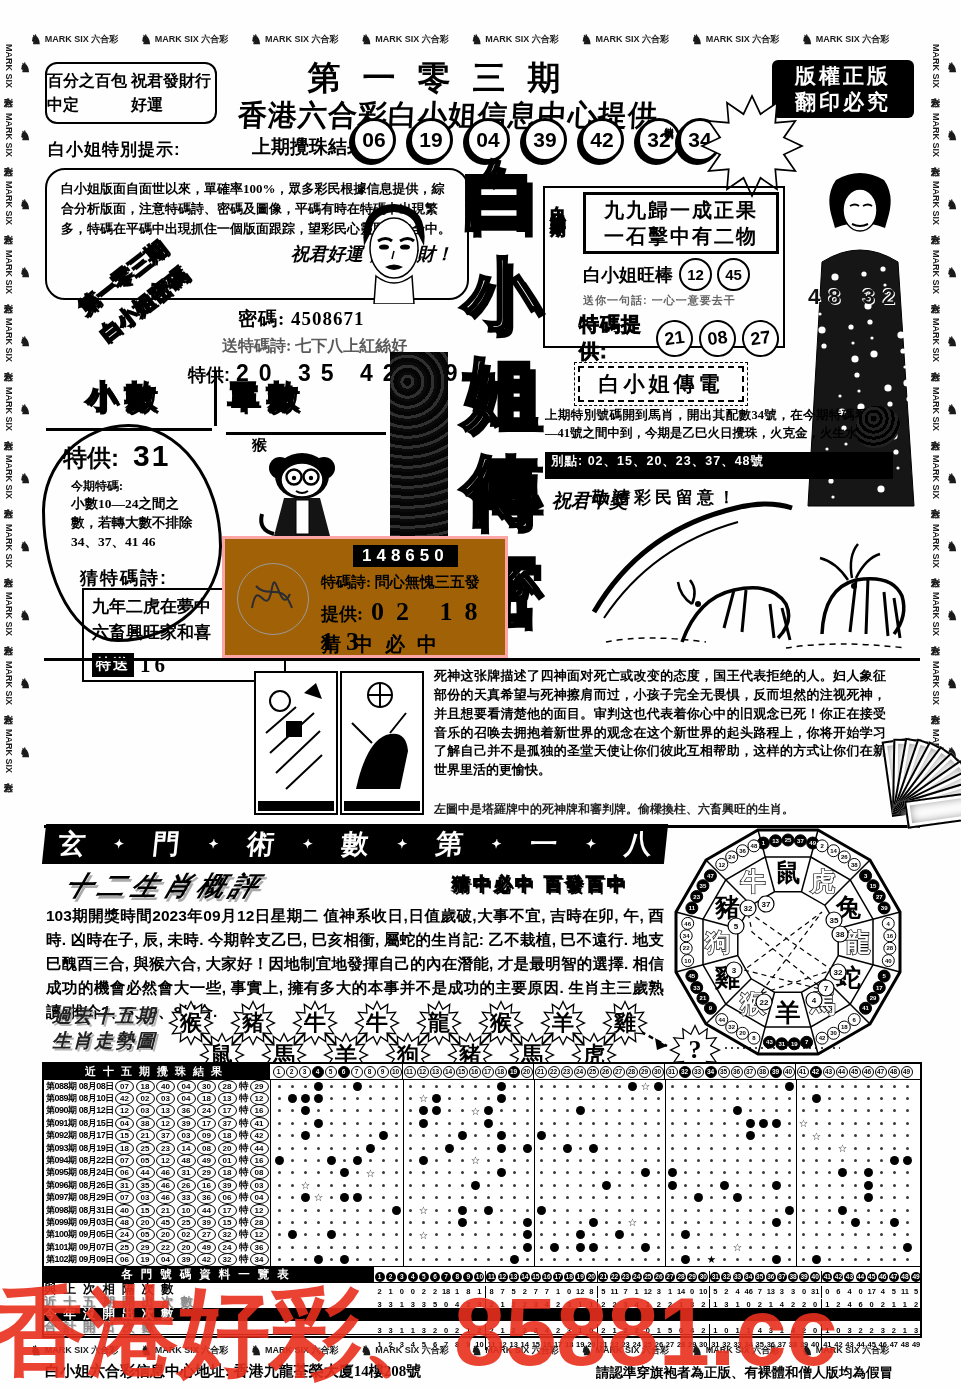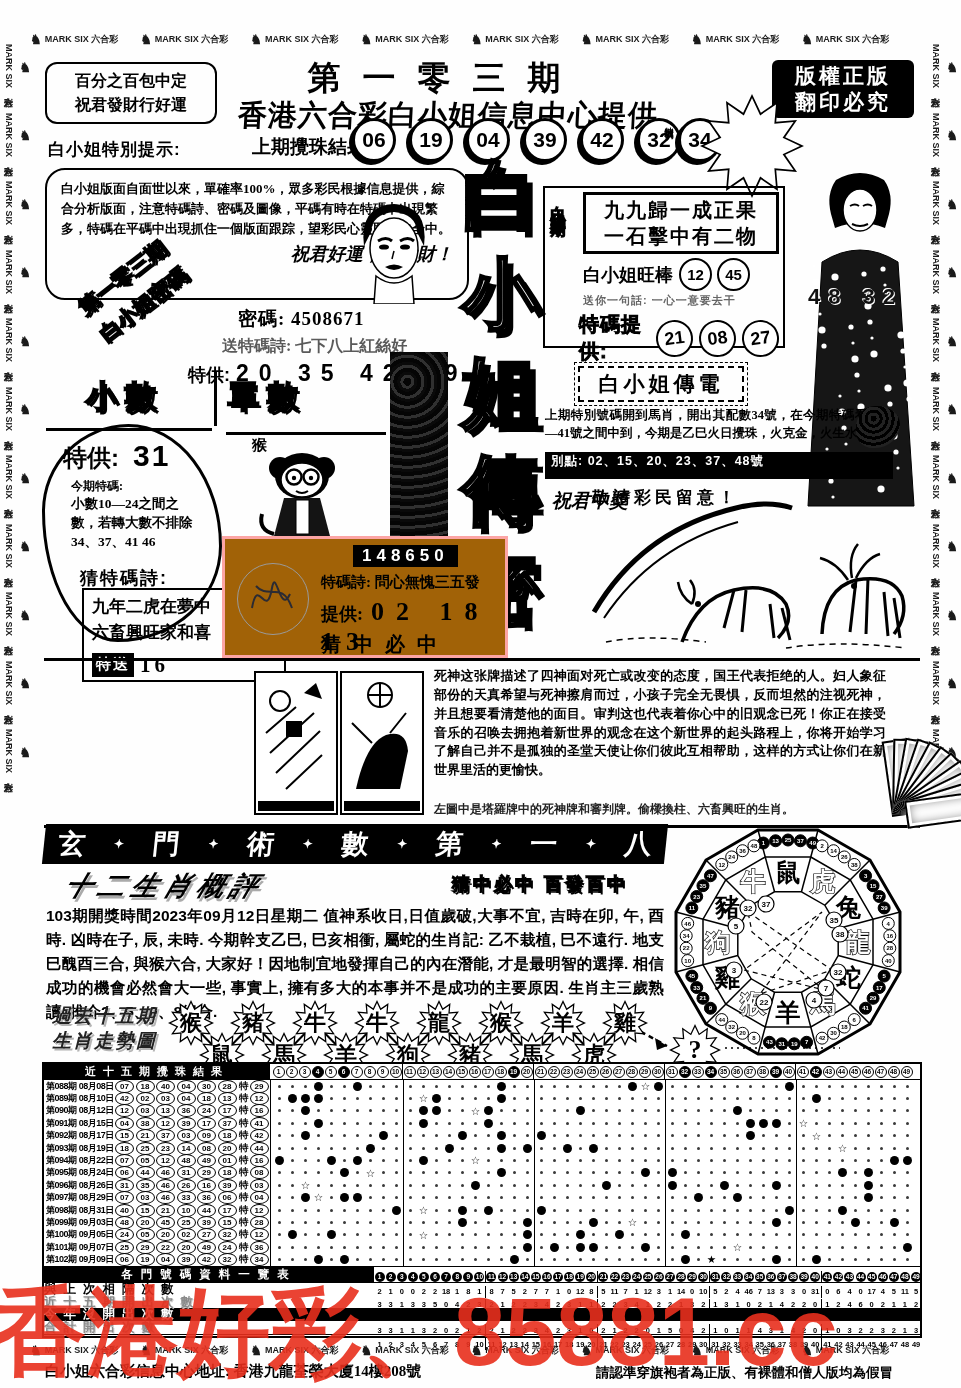--- a/index.html
+++ b/index.html
@@ -15,21 +15,21 @@
   #strip-bottom{left:30px;top:1338px;width:901px;height:24px;}
   .strip.vert{writing-mode:vertical-rl;}
   #strip-left{left:3px;top:44px;width:28px;height:1290px;}
   #strip-right{left:930px;top:44px;width:28px;height:1290px;}
   .logo-unit{display:inline-flex;gap:3px;align-items:center;}
   .strip.vert .logo-unit{flex-direction:column;}
   .crest{font-size:13px;}
 
   
   #topleft-box{left:45px;top:62px;width:168px;height:58px;border:2.5px solid #000;border-radius:12px;
-               display:flex;flex-direction:column;justify-content:center;align-items:center;
+               display:flex;flex-direction:row;justify-content:center;align-items:center;
                font-size:16px;font-weight:bold;line-height:1.5;}
   #issue-title{left:230px;top:56px;width:430px;text-align:center;font-size:33px;font-weight:900;
                letter-spacing:22px;}
   #main-title{left:168px;top:96px;width:560px;text-align:center;font-size:29px;font-weight:900;
               letter-spacing:1px;transform:skewX(-3deg);}
   #stamp{left:772px;top:60px;width:142px;height:58px;background:#000;color:#fff;border-radius:6px;
          display:flex;flex-direction:column;justify-content:center;align-items:center;
          font-size:21px;font-weight:900;letter-spacing:3px;line-height:1.25;}
   #tip-label{left:48px;top:138px;font-size:17px;font-weight:bold;letter-spacing:1px;}
   #result-label{left:252px;top:134px;font-size:19px;font-weight:bold;}

